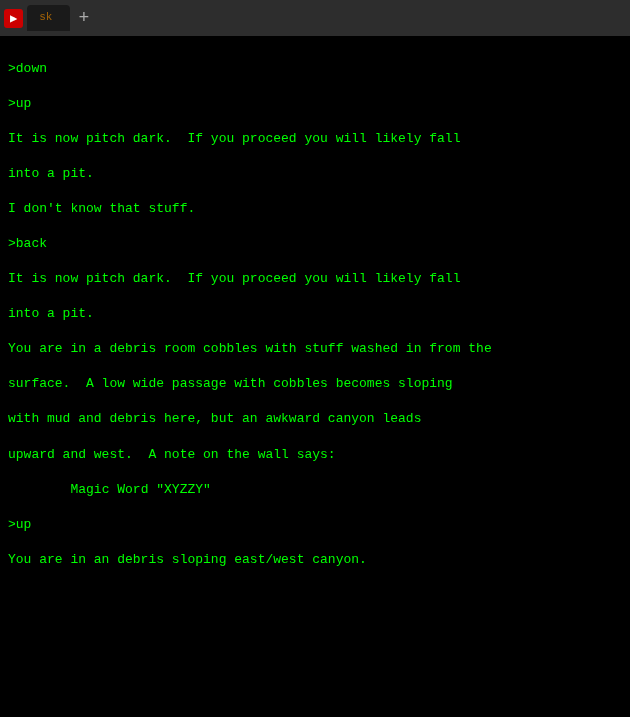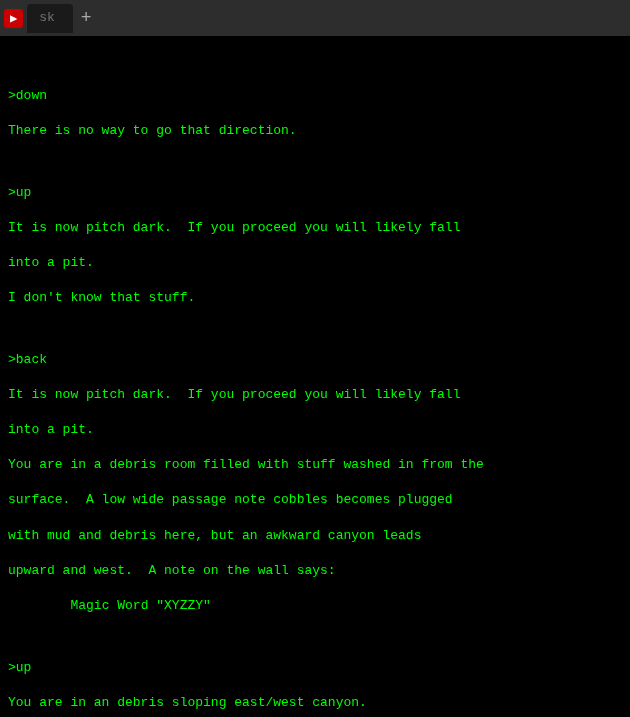--- a/index.html
+++ b/index.html
@@ -31,24 +31,24 @@
       color: white;
       font-size: 12px;
       font-weight: bold;
       padding: 2px 6px;
       border-radius: 3px;
       margin-right: 4px;
     }
 
     .tab-active {
       background-color: #1a1a1a;
-      color: #737373;
+      color: #a16207;
       padding: 6px 12px;
       border-radius: 4px 4px 0 0;
-      font-size: 13px;
+      font-size: 11px;
       border-bottom: 2px solid #1a1a1a;
       display: flex;
       align-items: center;
       gap: 6px;
     }
 
     .tab-underline {
       height: 2px;
       background-color: #00aaff;
       margin-top: 2px;
@@ -71,51 +71,49 @@
       word-break: break-all;
       line-height: 1.35;
     }
 
     .line {
       display: block;
     }
 
     .cmd {
       color: #00ff00;
-      margin-top: 27px;
     }
 
     .output {
       color: #00ff00;
     }
   </style>
 </head>
 <body>
 
 <div class="tab-bar">
   <div class="tab-icon">▶</div>
   <div class="tab-active">
     <span>sk</span>
     <div class="tab-underline"></div>
   </div>
   <div class="tab-add">+</div>
 </div>
 
 <div class="terminal-body" id="terminal-output">
 <span class="line cmd">&gt;down</span>
-<span class="line output">There is no way to go that direction.</span>
 <span class="line cmd">&gt;up</span>
 <span class="line output">It is now pitch dark.  If you proceed you will likely fall</span>
 <span class="line output">into a pit.</span>
 <span class="line output">I don't know that stuff.</span>
 <span class="line cmd">&gt;back</span>
 <span class="line output">It is now pitch dark.  If you proceed you will likely fall</span>
 <span class="line output">into a pit.</span>
-<span class="line output">You are in a debris room filled with stuff washed in from the</span>
-<span class="line output">surface.  A low wide passage note cobbles becomes plugged</span>
+<span class="line output">You are in a debris room cobbles with stuff washed in from the</span>
+<span class="line output">surface.  A low wide passage with cobbles becomes sloping</span>
 <span class="line output">with mud and debris here, but an awkward canyon leads</span>
 <span class="line output">upward and west.  A note on the wall says:</span>
 <span class="line output">        Magic Word "XYZZY"</span>
 <span class="line cmd">&gt;up</span>
 <span class="line output">You are in an debris sloping east/west canyon.</span>
 
 
 
 
 

